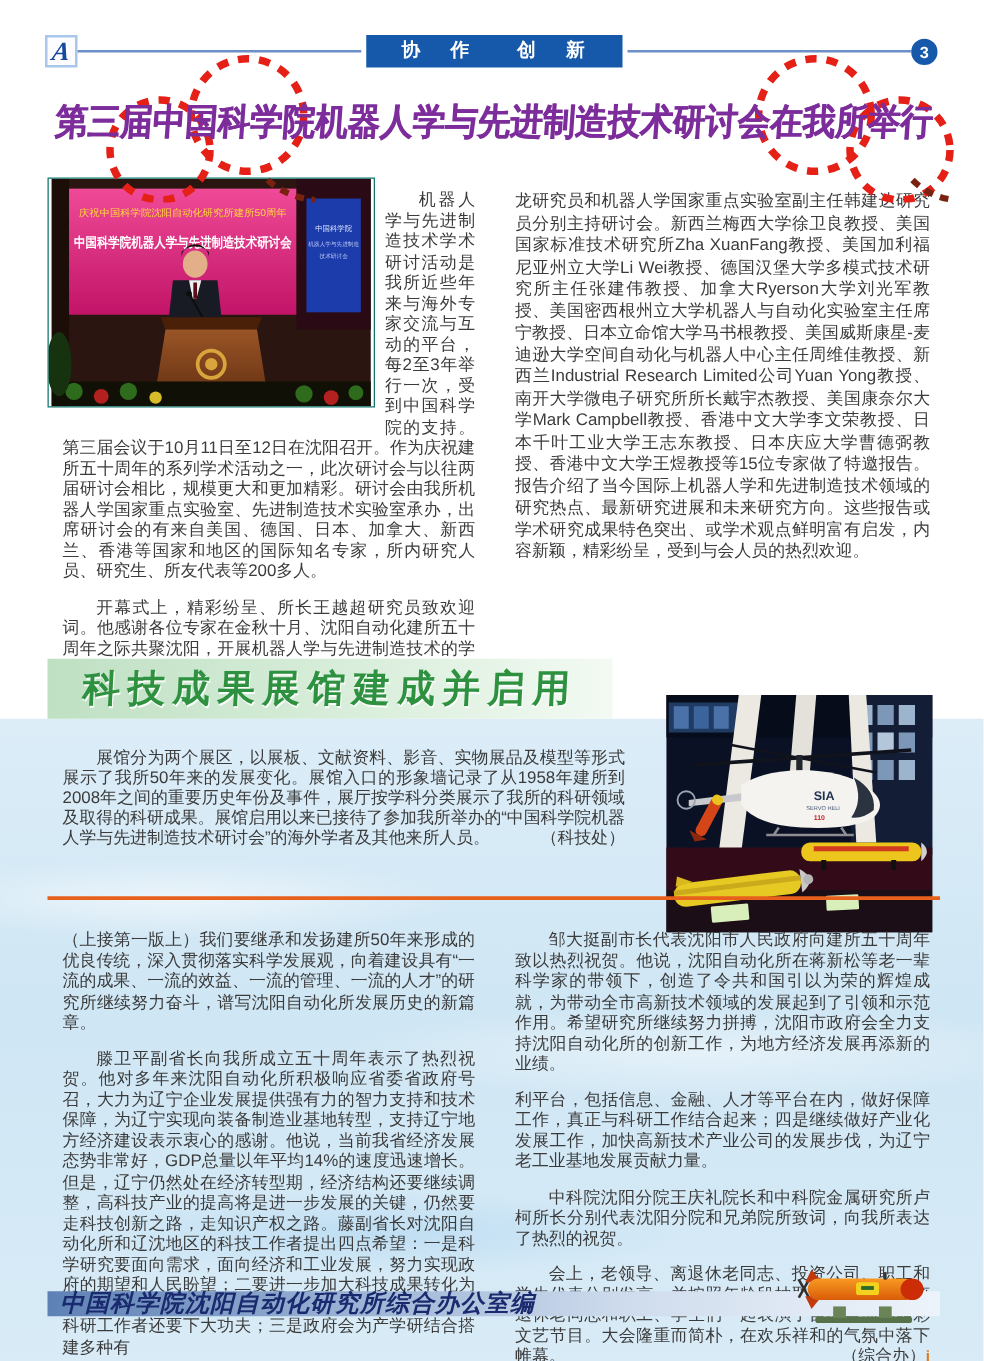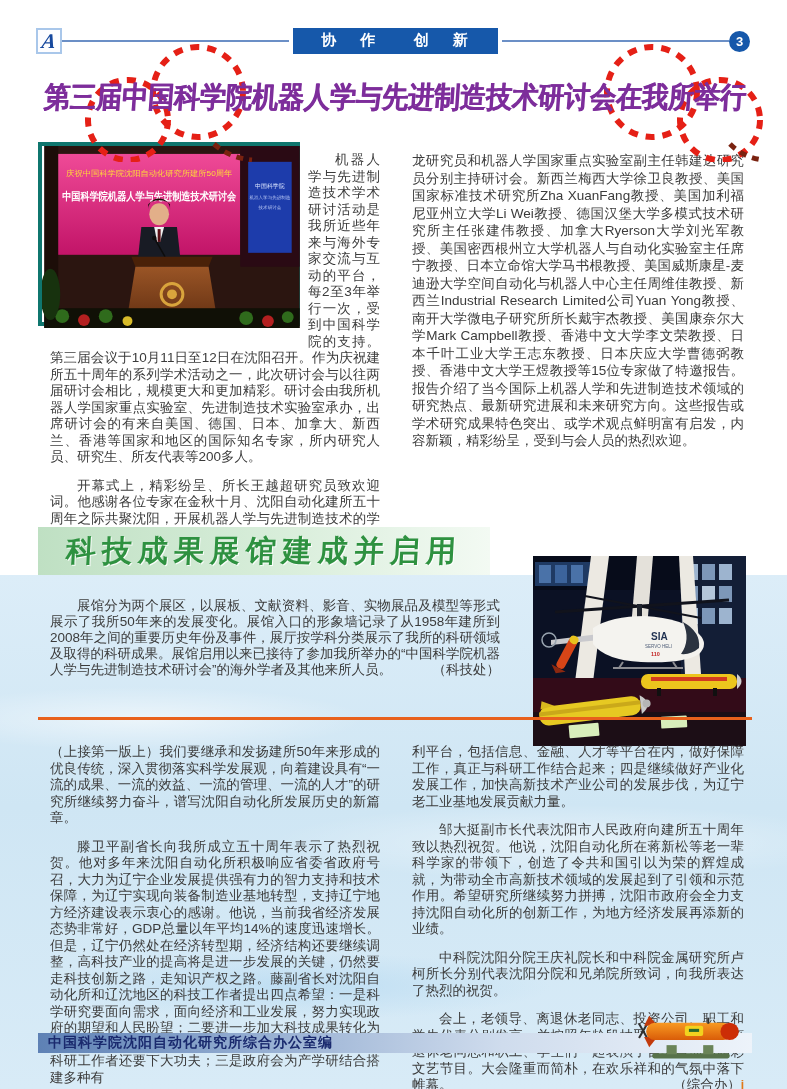--- a/index.html
+++ b/index.html
@@ -30,21 +30,21 @@
     text-shadow:0.6px 0 #7d2d9b; white-space:nowrap; }
 
   
   .body { margin:12px; text-align:justify; color:#3b3b3b; font-size:13.5px; line-height:16.5px; }
   .indent { text-indent:2em; }
   .col { position:absolute; }
   .a1-left  { left:38px;  top:140px; width:354px; }
   .a1-left .body { line-height:16.5px; }
   .a1-right { left:400px; top:140px; width:356px; }
   .a1-right .body { line-height:17.5px; }
-  .photo1 { float:left; width:262px; height:184px; margin:2px 8px 10px 0; border:4px solid #0f766e; box-sizing:border-box; }
+  .photo1 { float:left; width:262px; height:184px; margin:2px 8px 10px 0; border:1px solid #0f766e; box-sizing:border-box; }
 
   
   .headline2-bar { position:absolute; left:38px; top:527px; width:452px; height:48px;
     background:linear-gradient(90deg,#bfe0c3 0%,#d9eedb 55%,#f3faf3 100%);
     display:flex; align-items:center; justify-content:center; }
   .headline2 { font-size:30px; font-weight:bold; color:#2e9140; letter-spacing:6px; transform:skewX(-3deg);
     text-shadow:1px 1px 0 rgba(255,255,255,0.9); white-space:nowrap; }
   .a2-text { left:38px; top:586px; width:474px; }
   .a2-text .body { line-height:16px; }
   .photo2 { position:absolute; left:533px; top:556px; width:244px; height:190px; }
@@ -56,22 +56,22 @@
 
   
   .a3-left  { left:38px;  top:732px; width:354px; }
   .a3-right { left:400px; top:732px; width:356px; }
   .a3-left .body, .a3-right .body { line-height:16.5px; }
 
   
   .footer-bar { position:absolute; left:38px; top:1033px; width:714px; height:20px;
     background:linear-gradient(90deg,#5e81b5 0%,#90aacf 28%,#cfdced 65%,#edf3fa 100%);
     display:flex; align-items:center; }
-  .footer-credit { font-family:"Liberation Serif", serif; font-weight:bold;
-    font-size:14px; color:#1a2a6e; padding-left:10px; letter-spacing:1px; }
+  .footer-credit { font-family:"Liberation Serif", serif; font-style:italic; font-weight:bold;
+    font-size:19px; color:#1a2a6e; padding-left:10px; letter-spacing:1px; }
   .photo3 { position:absolute; left:636px; top:1010px; width:114px; height:54px; z-index:3; }
 </style>
 </head>
 <body>
 
 <div class="page">
 
   <div class="bg-lower"></div>
 
   <div class="header">
@@ -214,22 +214,22 @@
     <p class="body indent"><span>展馆分为两个展区，以展板、文献资料、影音、实物展品及模型等形式展示了我所50年来的发展变化。展馆入口的形象墙记录了从1958年建所到2008年之间的重要历史年份及事件，展厅按学科分类展示了我所的科研领域及取得的科研成果。展馆启用以来已接待了参加我所举办的“中国科学院机器人学与先进制造技术研讨会”的海外学者及其他来所人员。</span><span class="byline">（科技处）</span></p>
   </div>
 
   <div class="divider"></div>
 
   <div class="col a3-left">
     <p class="body"><span>（上接第一版上）我们要继承和发扬建所50年来形成的优良传统，深入贯彻落实科学发展观，向着建设具有“一流的成果、一流的效益、一流的管理、一流的人才”的研究所继续努力奋斗，谱写沈阳自动化所发展历史的新篇章。</span></p>
     <p class="body indent"><span>滕卫平副省长向我所成立五十周年表示了热烈祝贺。他对多年来沈阳自动化所积极响应省委省政府号召，大力为辽宁企业发展提供强有力的智力支持和技术保障，为辽宁实现向装备制造业基地转型，支持辽宁地方经济建设表示衷心的感谢。他说，当前我省经济发展态势非常好，GDP总量以年平均14%的速度迅速增长。但是，辽宁仍然处在经济转型期，经济结构还要继续调整，高科技产业的提高将是进一步发展的关键，仍然要走科技创新之路，走知识产权之路。藤副省长对沈阳自动化所和辽沈地区的科技工作者提出四点希望：一是科学研究要面向需求，面向经济和工业发展，努力实现政府的期望和人民盼望；二要进一步加大科技成果转化为生产力的力度，目前科技成果转化为生产力效率偏低，科研工作者还要下大功夫；三是政府会为产学研结合搭建多种有</span></p>
   </div>
   <div class="col a3-right">
+    <p class="body indent"><span>邹大挺副市长代表沈阳市人民政府向建所五十周年致以热烈祝贺。他说，沈阳自动化所在蒋新松等老一辈科学家的带领下，创造了令共和国引以为荣的辉煌成就，为带动全市高新技术领域的发展起到了引领和示范作用。希望研究所继续努力拼搏，沈阳市政府会全力支持沈阳自动化所的创新工作，为地方经济发展再添新的业绩。</span></p>
     <p class="body"><span>利平台，包括信息、金融、人才等平台在内，做好保障工作，真正与科研工作结合起来；四是继续做好产业化发展工作，加快高新技术产业公司的发展步伐，为辽宁老工业基地发展贡献力量。</span></p>
-    <p class="body indent"><span>邹大挺副市长代表沈阳市人民政府向建所五十周年致以热烈祝贺。他说，沈阳自动化所在蒋新松等老一辈科学家的带领下，创造了令共和国引以为荣的辉煌成就，为带动全市高新技术领域的发展起到了引领和示范作用。希望研究所继续努力拼搏，沈阳市政府会全力支持沈阳自动化所的创新工作，为地方经济发展再添新的业绩。</span></p>
     <p class="body indent"><span>中科院沈阳分院王庆礼院长和中科院金属研究所卢柯所长分别代表沈阳分院和兄弟院所致词，向我所表达了热烈的祝贺。</span></p>
     <p class="body indent"><span>会上，老领导、离退休老同志、投资公司、职工和学生代表分别发言，并按照年龄段抽取了纪念大奖。离退休老同志和职工、学生们一起表演了自编自演的精彩文艺节目。大会隆重而简朴，在欢乐祥和的气氛中落下帷幕。</span><span class="byline"><span>（综合办）</span><span class="imark">i</span></span></p>
   </div>
 
   <div class="footer-bar">
     <span class="footer-credit">中国科学院沈阳自动化研究所综合办公室编</span>
   </div>
 
   <div class="photo3">
     <svg width="114" height="54" viewBox="0 0 112 52">

